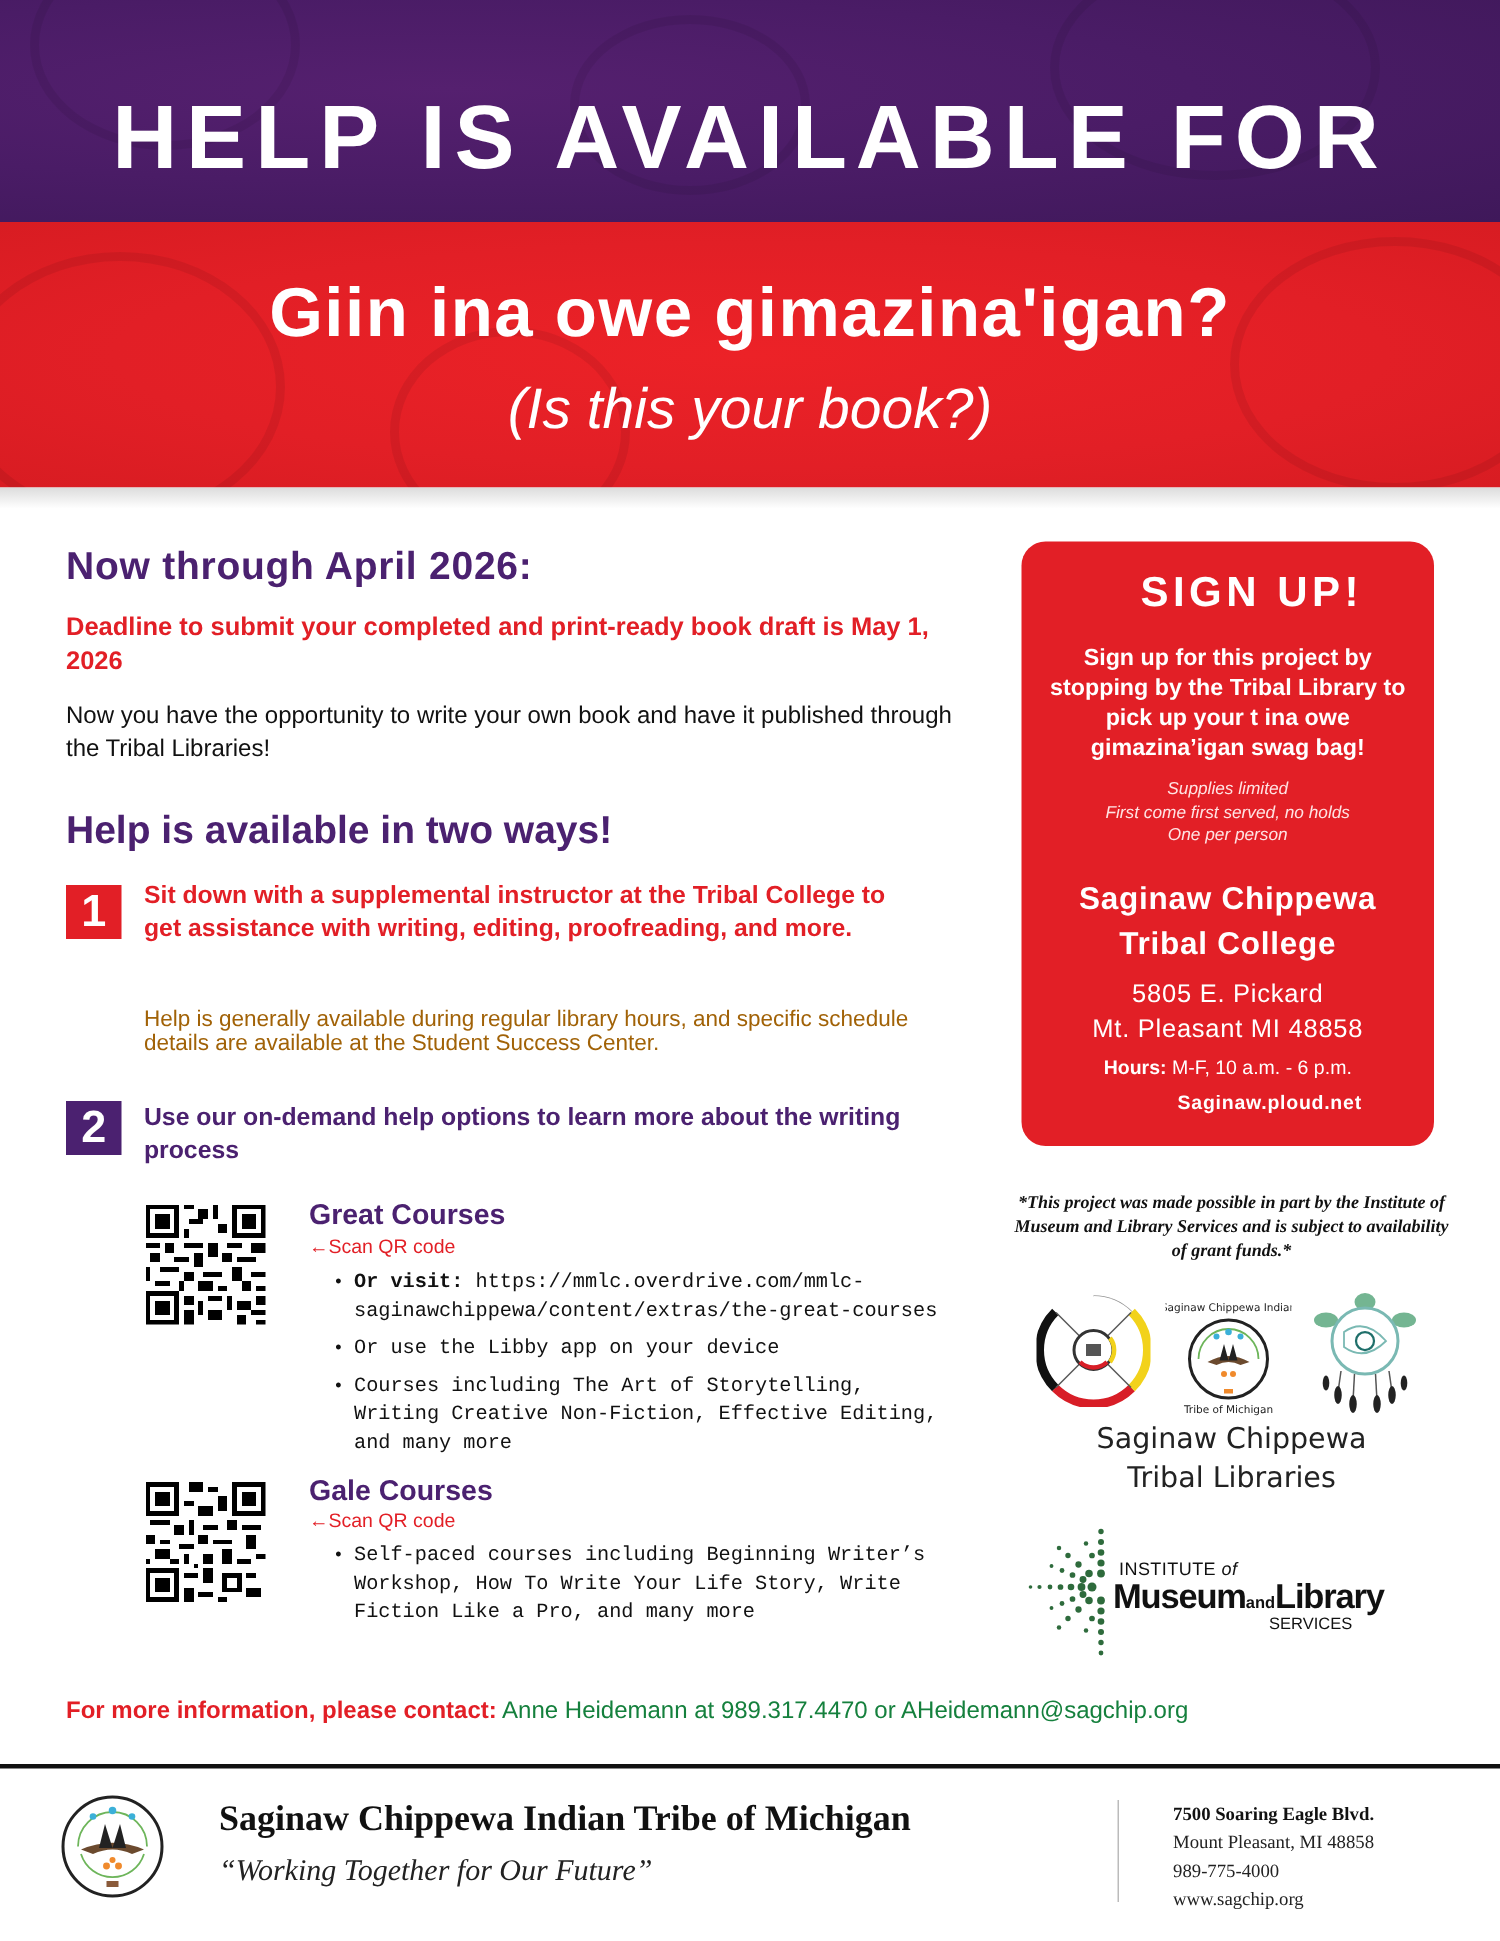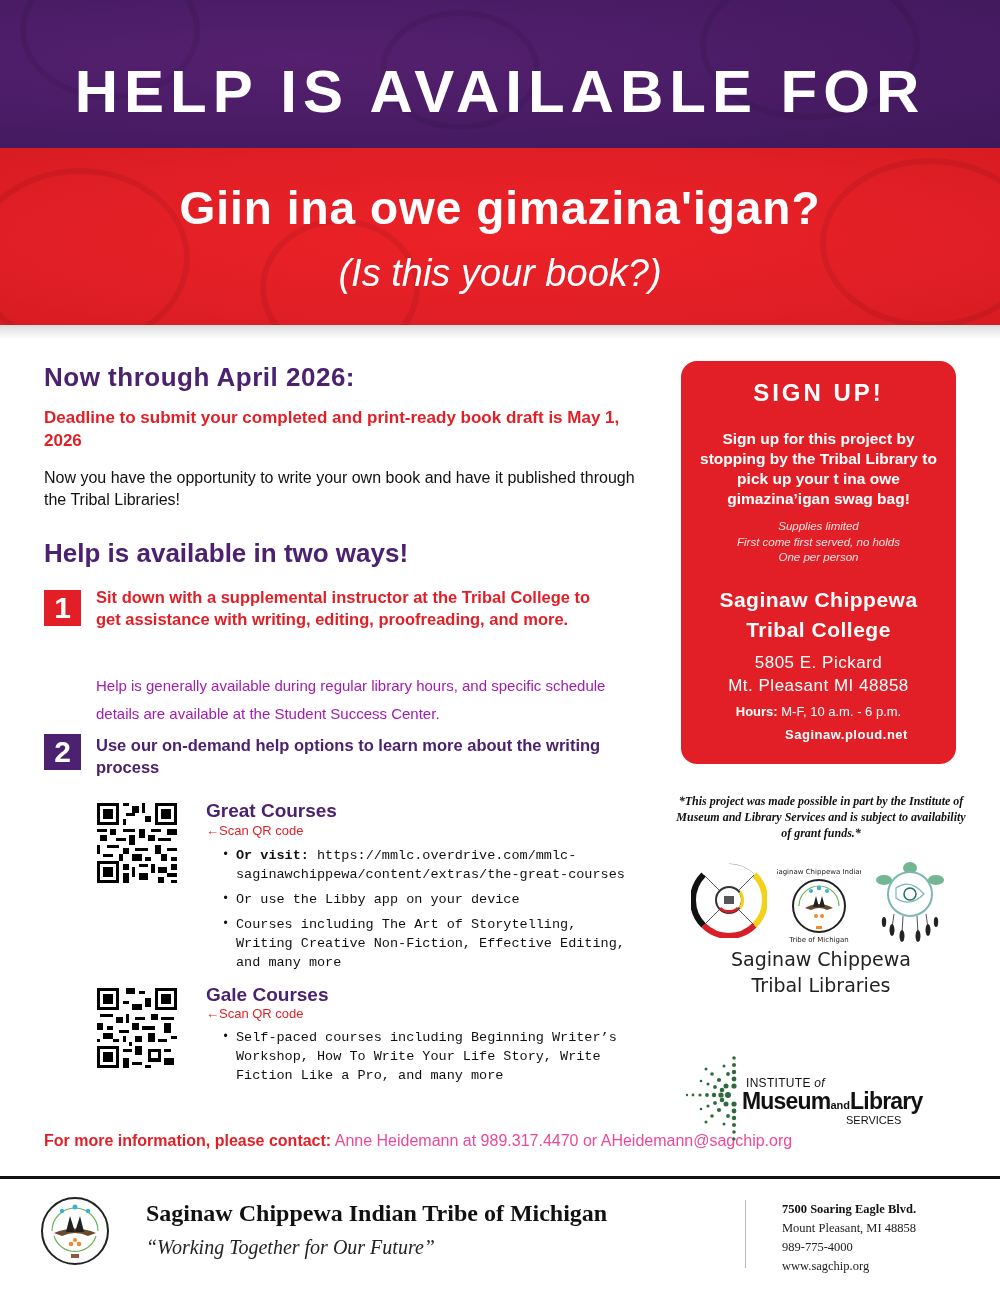--- a/index.html
+++ b/index.html
@@ -61,22 +61,22 @@
     position: absolute; width: 37px; height: 36px; color: #fff; font-weight: bold;
     font-size: 30px; text-align: center; line-height: 36px; font-family: "Liberation Sans", sans-serif;
   }
   .badge-1 { left: 44px; top: 590px; background: #e21f26; }
   .badge-2 { left: 44px; top: 734px; background: #4b2170; }
   .way1 {
     position: absolute; left: 96px; top: 586px; width: 520px; font-size: 16.5px; font-weight: bold;
     line-height: 22px; font-family: "Liberation Sans", sans-serif;
   }
   .way1-detail {
-    position: absolute; left: 96px; top: 672px; width: 545px; font-size: 15px; line-height: 28px;
-    font-family: "Liberation Sans", sans-serif; color: #a21caf;
+    position: absolute; left: 96px; top: 672px; width: 545px; font-size: 15px; line-height: 16px;
+    font-family: "Liberation Sans", sans-serif; color: #a16207;
   }
   .way2 {
     position: absolute; left: 96px; top: 734px; width: 540px; font-size: 16.5px; font-weight: bold;
     line-height: 22px; font-family: "Liberation Sans", sans-serif;
   }
 
   .qr { position: absolute; width: 80px; height: 80px; background: #fff; }
   .qr svg { width: 80px; height: 80px; display: block; }
   .course-title {
     position: absolute; font-size: 19px; font-weight: bold; font-family: "Liberation Sans", sans-serif;
@@ -89,48 +89,48 @@
     font-family: "Liberation Sans", sans-serif; color: #111;
   }
   .bullets li { position: relative; padding-left: 16px; margin-bottom: 6px; font-family: Liberation Mono, monospace; }
   .bullets li::before { content: "•"; position: absolute; left: 2px; top: 0; font-size: 12px; }
   .bullets b { font-weight: bold; }
 
   .contact {
     position: absolute; left: 44px; top: 1132px; font-size: 16px; font-family: "Liberation Sans", sans-serif;
   }
   .contact .label { color: #e21f26; font-weight: bold; }
-  .contact .val { color: #ec4899; }
+  .contact .val { color: #15803d; }
 
   
   .signup {
     position: absolute; left: 681px; top: 361px; width: 275px; height: 403px;
     background: #e21f26; border-radius: 16px; color: #fff; text-align: center;
     font-family: "Liberation Sans", sans-serif;
   }
-  .signup .title { position: absolute; top: 18px; left: 0; width: 100%; font-size: 24px; font-weight: bold; letter-spacing: 3px; }
+  .signup .title { position: absolute; top: 18px; left: 16px; width: 100%; font-size: 28px; font-weight: bold; letter-spacing: 3px; }
   .signup .desc { position: absolute; top: 68px; left: 10px; width: 255px; font-size: 15.5px; font-weight: bold; line-height: 20px; }
   .signup .notes { position: absolute; top: 158px; left: 0; width: 100%; font-size: 11.5px; font-style: italic; line-height: 15.5px; color: #ffe3e3; }
   .signup .college { position: absolute; top: 224px; left: 0; width: 100%; font-size: 21px; font-weight: bold; line-height: 30px; letter-spacing: 0.5px; }
   .signup .addr { position: absolute; top: 290px; left: 0; width: 100%; font-size: 17px; line-height: 23px; letter-spacing: 0.5px; }
   .signup .hours { position: absolute; top: 343px; left: 0; width: 100%; font-size: 13px; }
   .signup .hours b { font-weight: bold; }
   .signup .site { position: absolute; top: 366px; left: 0; width: 100%; font-size: 13px; font-weight: bold; letter-spacing: 0.5px; margin-left: 28px; }
 
   .grant {
     position: absolute; left: 676px; top: 793px; width: 290px; text-align: center;
     font-family: "Liberation Serif", serif; font-style: italic; font-weight: bold; font-size: 12px; line-height: 16px; color: #111;
   }
   .logo { position: absolute; }
   .logo svg { display: block; }
   .libraries-name {
     position: absolute; left: 676px; top: 946px; width: 290px; text-align: center;
     font-family: "DejaVu Sans", sans-serif; font-size: 19px; line-height: 26px; color: #222;
   }
-  .imls { position: absolute; left: 684px; top: 1052px; width: 270px; height: 90px; }
+  .imls { position: absolute; left: 684px; top: 1015px; width: 270px; height: 90px; }
   .imls .inst { position: absolute; left: 62px; top: 24px; font-family: "Liberation Sans", sans-serif; font-size: 12px; color: #111; letter-spacing: 0.3px; }
   .imls .inst i { font-style: italic; }
   .imls .mus { position: absolute; left: 58px; top: 36px; font-family: "Liberation Sans", sans-serif; font-weight: bold; font-size: 23px; color: #111; letter-spacing: -0.8px; }
   .imls .mus small { font-size: 11px; font-weight: bold; letter-spacing: 0; }
   .imls .svc { position: absolute; left: 162px; top: 62px; font-family: "Liberation Sans", sans-serif; font-size: 11px; color: #111; }
 
   
   .footer-rule { position: absolute; left: 0; top: 1176px; width: 1000px; height: 3px; background: #111; }
   .footer-logo { position: absolute; left: 40px; top: 1196px; width: 70px; height: 70px; }
   .footer-org {

